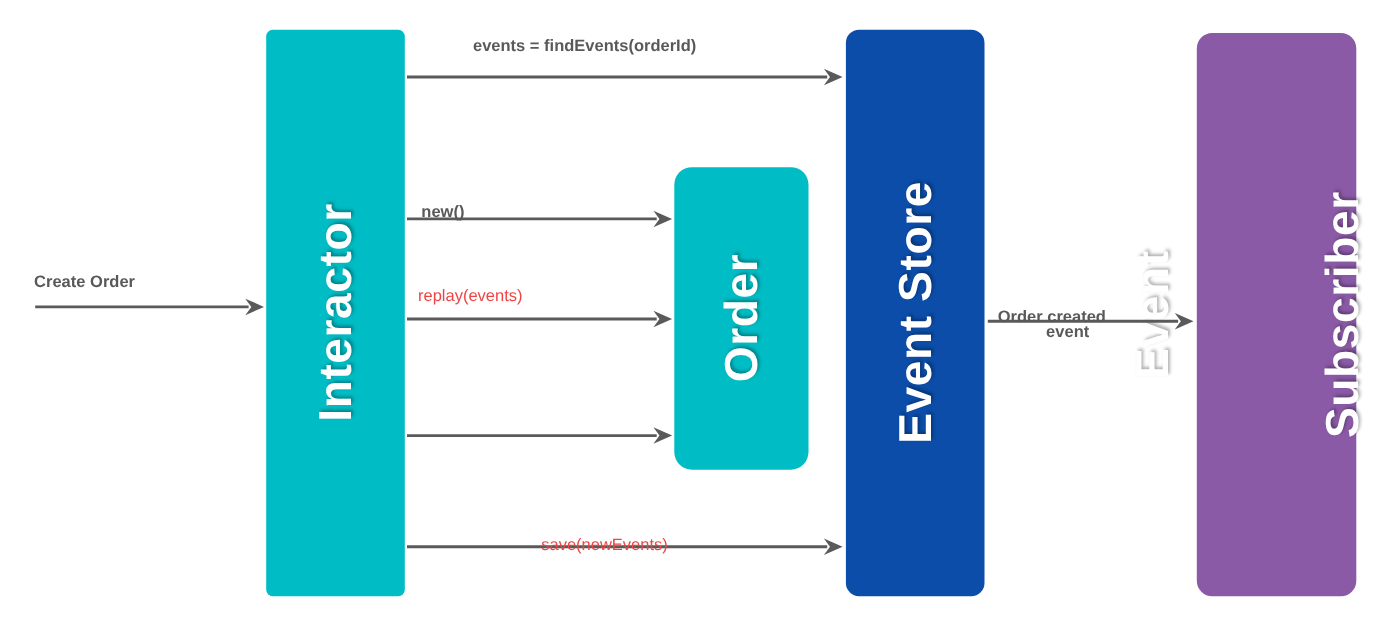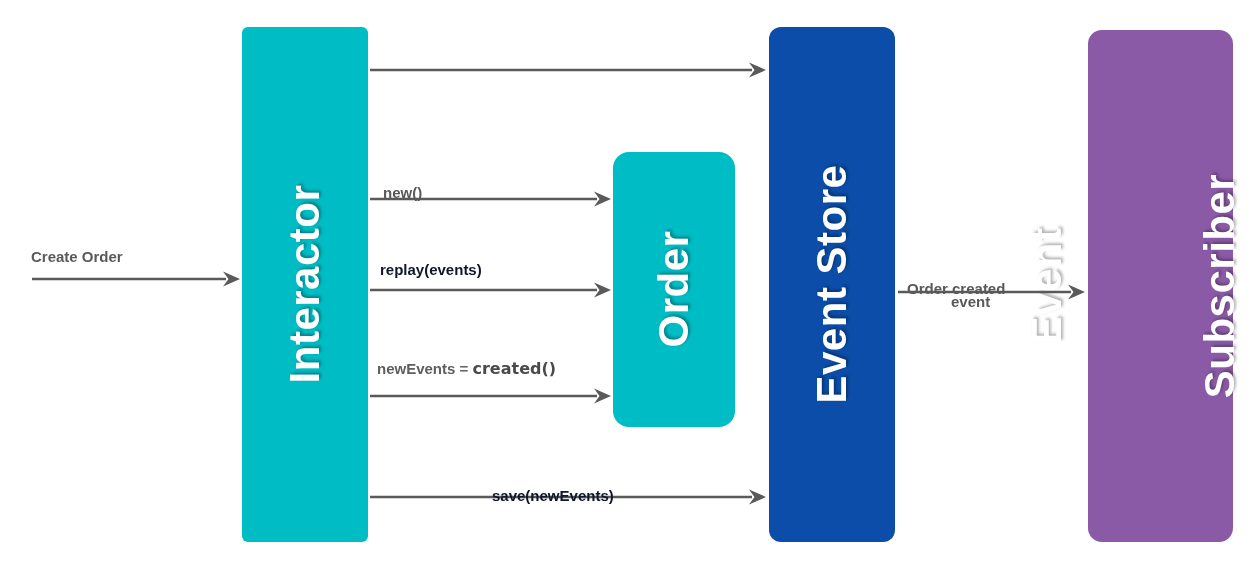--- a/index.html
+++ b/index.html
@@ -41,22 +41,22 @@
   }
   .arrow-label {
     position: absolute;
     color: #595959;
     font-family: "Liberation Sans", sans-serif;
     font-weight: bold;
     white-space: nowrap;
     font-size: 15px;
   }
   .lbl-light {
-    font-weight: bold;
-    color: #0f172a;
+    font-weight: normal;
+    color: #ef4444;
   }
   .lbl-mixed-a {
     color: #5e5e5e;
     font-weight: bold;
   }
   .lbl-mixed-b {
     color: #4a4a4a;
     font-weight: bold;
     font-family: "DejaVu Sans", sans-serif;
     font-size: 16px;
@@ -109,20 +109,20 @@
         <line x1="370" y1="497" x2="752" y2="497" stroke="#5a5a5a" stroke-width="2.6"></line>
         <path d="M 766 497 L 749 489.5 L 754.5 497 L 749 504.5 Z" fill="#5a5a5a"></path>
       </g>
       <g>
         <line x1="898" y1="292" x2="1071" y2="292" stroke="#5a5a5a" stroke-width="2.6"></line>
         <path d="M 1085 292 L 1068 284.5 L 1073.5 292 L 1068 299.5 Z" fill="#5a5a5a"></path>
       </g>
     </svg>
 
   <div class="arrow-label" id="lbl-create-order" style="left: 31px; top: 248px;">Create Order</div>
+  <div class="arrow-label" id="lbl-find-events" style="left: 430px; top: 33px;">events = findEvents(orderId)</div>
   <div class="arrow-label" id="lbl-new" style="left: 383px; top: 184px;">new()</div>
   <div class="arrow-label lbl-light" id="lbl-replay" style="left: 380px; top: 261px;">replay(events)</div>
-  <div class="arrow-label" id="lbl-new-events" style="left: 377px; top: 359px;"><span class="lbl-mixed-a">newEvents = </span><span class="lbl-mixed-b">created()</span></div>
   <div class="arrow-label lbl-light" id="lbl-save" style="left: 492px; top: 468px; margin-top: 19px;">save(newEvents)</div>
   <div class="arrow-label" id="lbl-order-created-1" style="left: 907px; top: 280px;">Order created</div>
   <div class="arrow-label" id="lbl-order-created-2" style="left: 951px; top: 293px;">event</div>
 
 </div>
 
 </body></html>

